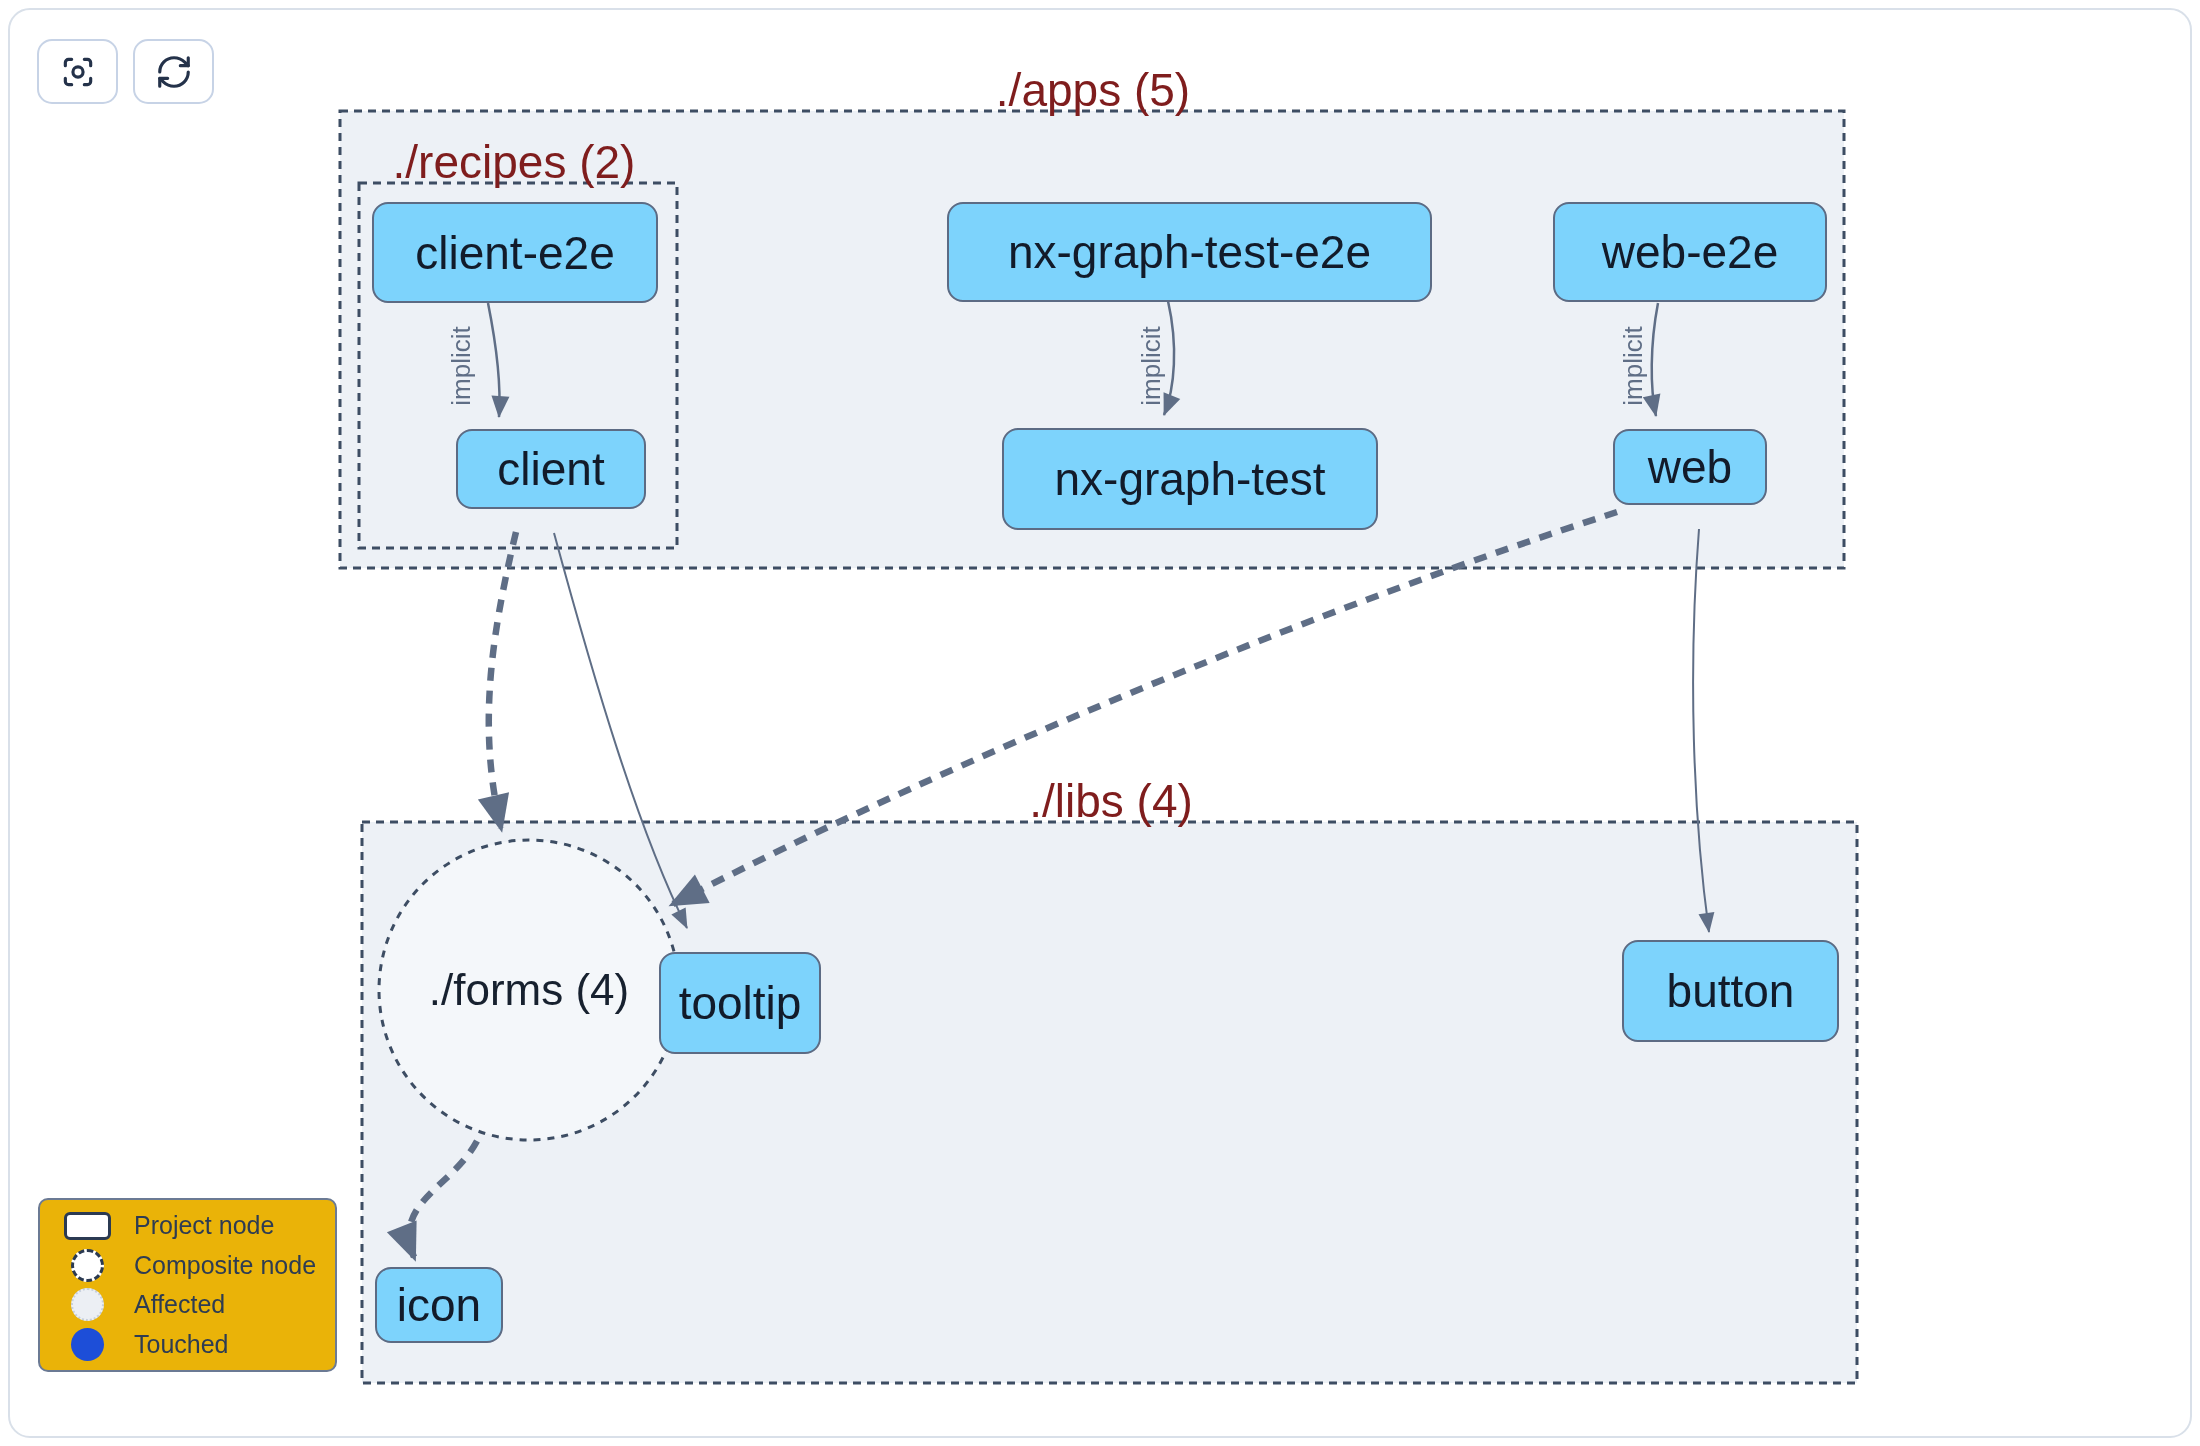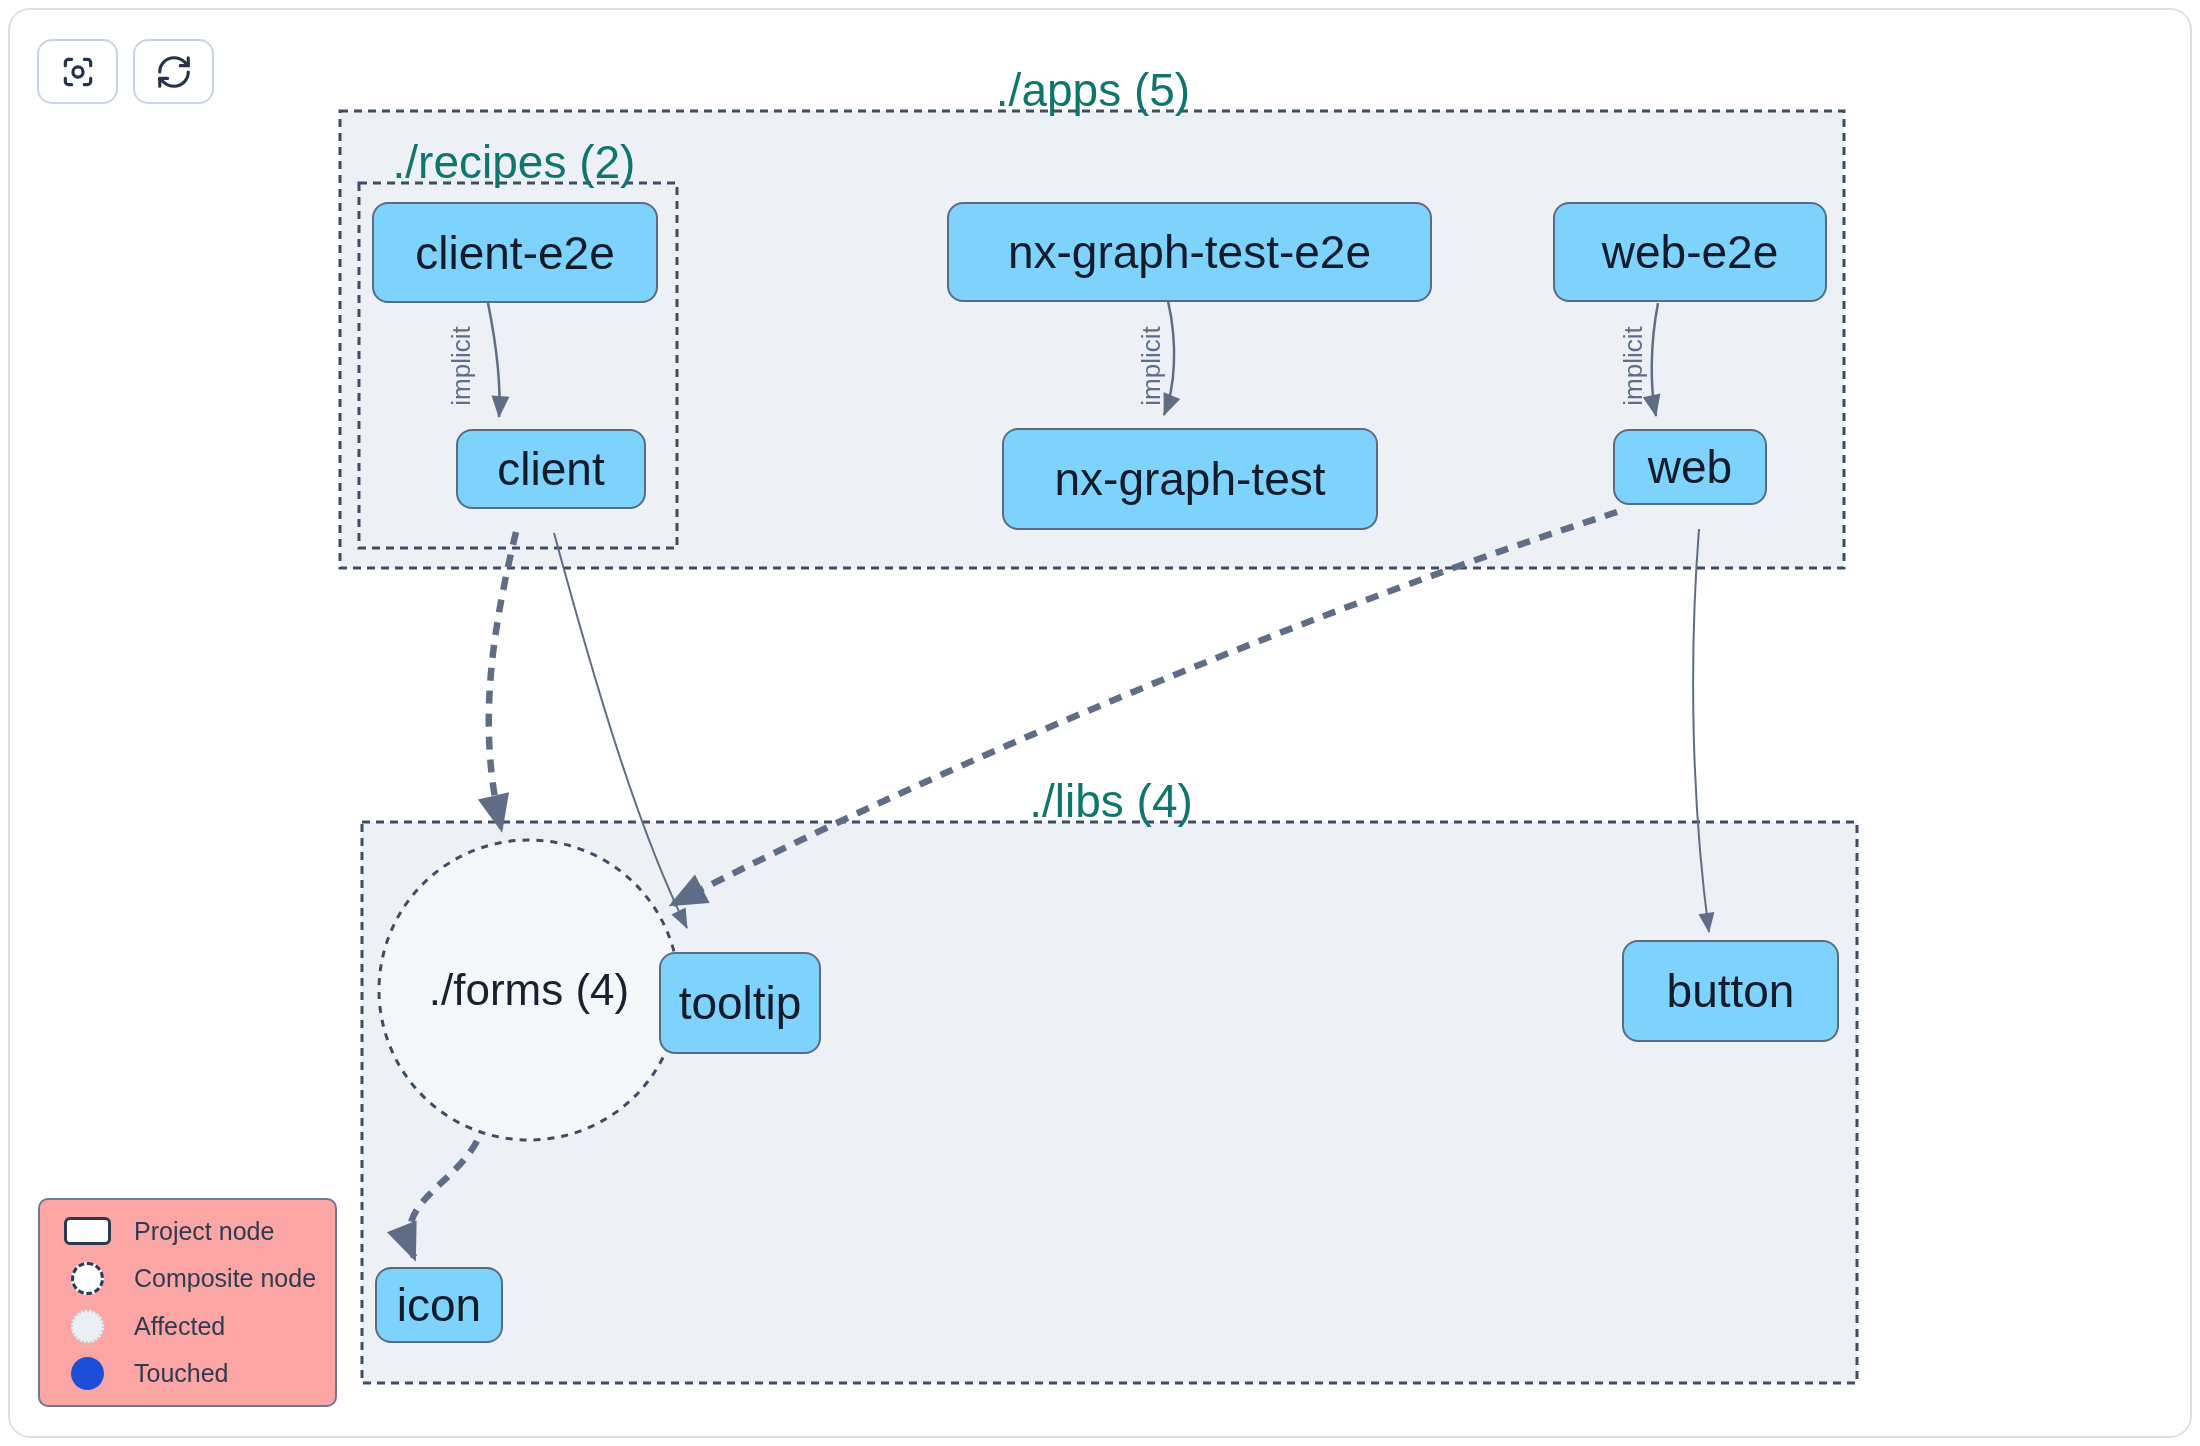--- a/index.html
+++ b/index.html
@@ -7,30 +7,30 @@
   .canvas{position:absolute;left:8px;top:8px;right:8px;bottom:8px;border:2px solid #d9e0e9;border-radius:22px;background:#ffffff;}
   .graph-svg{position:absolute;left:0;top:0;width:2200px;height:1446px;}
 
   
   .toolbar{position:absolute;left:37px;top:39px;display:flex;gap:15px;}
   .tool-btn{width:81px;height:65px;background:#ffffff;border:2px solid #c7d3e6;border-radius:15px;
     display:flex;align-items:center;justify-content:center;cursor:pointer;box-sizing:border-box;}
   .tool-btn svg{width:38px;height:38px;stroke:#24324a;fill:none;stroke-width:2;stroke-linecap:round;stroke-linejoin:round;}
 
   
-  .group-label{position:absolute;color:#0f766e;font-size:46px;line-height:56px;text-align:center;white-space:nowrap;cursor:pointer;}
+  .group-label{position:absolute;color:#7f1d1d;font-size:46px;line-height:56px;text-align:center;white-space:nowrap;cursor:pointer;}
 
   
   .node{position:absolute;background:#7dd3fc;border:2px solid #5c6b84;border-radius:16px;box-sizing:border-box;
     color:#121b2a;font-size:46px;display:flex;align-items:center;justify-content:center;white-space:nowrap;cursor:pointer;}
 
   .composite-label{position:absolute;color:#17212f;font-size:44px;line-height:56px;text-align:center;white-space:nowrap;cursor:pointer;}
 
   
-  .legend{position:absolute;left:38px;top:1198px;width:299px;height:209px;background:#fca5a5;border:2px solid #6b7a94;
+  .legend{position:absolute;left:38px;top:1198px;width:299px;height:174px;background:#eab308;border:2px solid #6b7a94;
     border-radius:10px;box-sizing:border-box;display:flex;flex-direction:column;justify-content:space-evenly;padding:6px 0;}
   .legend-row{display:flex;align-items:center;height:44px;}
   .legend-swatch{width:94px;display:flex;align-items:center;justify-content:center;flex:0 0 94px;}
   .legend-label{color:#2e3c52;font-size:25px;}
   .sw-project{width:47px;height:28px;border:3px solid #2b3a52;border-radius:6px;background:#ffffff;box-sizing:border-box;}
   .sw-composite{width:33px;height:33px;border:3px dashed #2b3a52;border-radius:50%;background:#ffffff;box-sizing:border-box;}
   .sw-affected{width:33px;height:33px;border:2px dotted #c6cfdc;border-radius:50%;background:#eceff4;box-sizing:border-box;}
   .sw-touched{width:33px;height:33px;border-radius:50%;box-sizing:border-box;}
 
   .edge-label-text{fill:#5f6e86;font-size:26px;font-family:"Liberation Sans","DejaVu Sans",sans-serif;}

